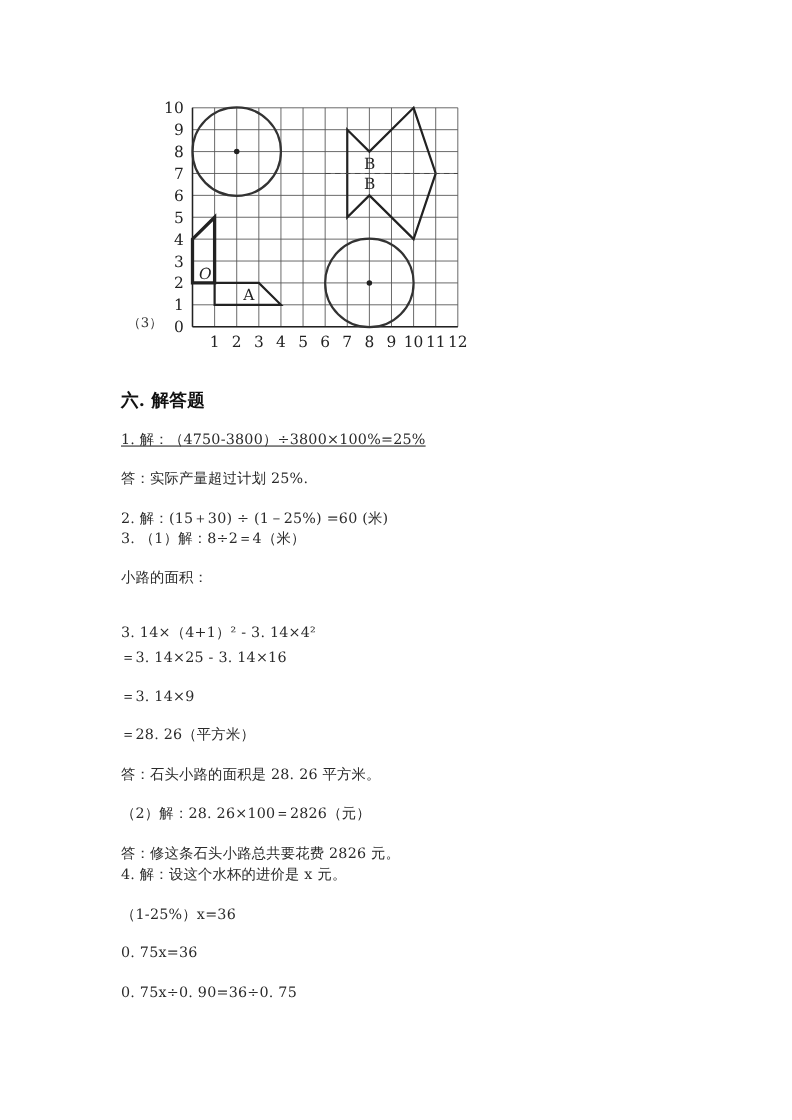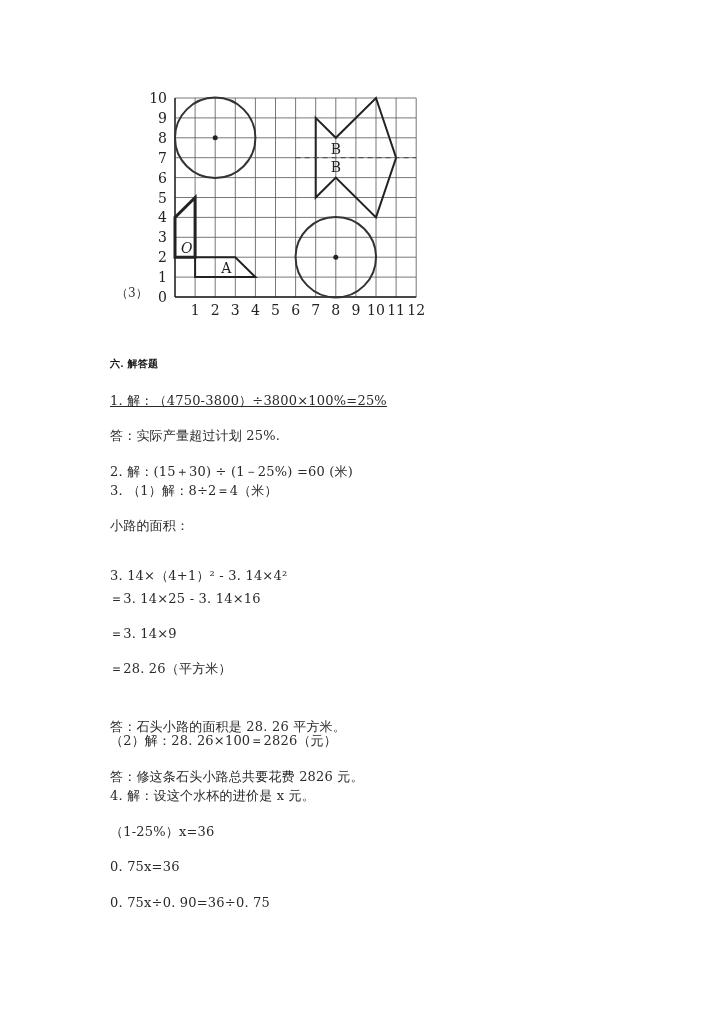--- a/index.html
+++ b/index.html
@@ -2,21 +2,21 @@
 <html><head>
 <meta charset="utf-8">
 <style>
   html, body { margin: 0; padding: 0; background: #ffffff; }
   body { width: 720px; height: 1018px; position: relative; overflow: hidden;
          font-family: "DejaVu Serif", "Liberation Serif", serif; color: #222; }
   .figure { position: absolute; left: 100px; top: 85px; width: 340px; height: 240px; }
   .figure svg { display: block; }
   .line { position: absolute; left: 110px; font-size: 13px; line-height: 16px;
           white-space: nowrap; color: #2a2a2a; letter-spacing: 0.2px; }
-  .heading { font-weight: bold; font-size: 10px; color: #111; }
+  .heading { font-weight: bold; font-size: 16px; color: #111; }
 </style>
 </head>
 <body>
 
 <div class="figure">
   <svg width="340" height="240" viewBox="0 0 340 240">
 
     <g id="gridlines" stroke="#555" stroke-width="0.8">
         <line x1="75" y1="212" x2="75" y2="13"></line>
         <line x1="95.1" y1="212" x2="95.1" y2="13"></line>
@@ -91,19 +91,19 @@
 <div class="line heading" style="top:356px;">六. 解答题</div>
 <div class="line" style="top:393px;text-decoration:underline;">1. 解：（4750-3800）÷3800×100%=25%</div>
 <div class="line" style="top:428px;">答：实际产量超过计划 25%.</div>
 <div class="line" style="top:464px;">2. 解：(15＋30) ÷ (1－25%) =60 (米)</div>
 <div class="line" style="top:483px;">3. （1）解：8÷2＝4（米）</div>
 <div class="line" style="top:518px;">小路的面积：</div>
 <div class="line" style="top:555px;margin-top:13px;">3. 14×（4+1）² - 3. 14×4²</div>
 <div class="line" style="top:591px;">＝3. 14×25 - 3. 14×16</div>
 <div class="line" style="top:626px;">＝3. 14×9</div>
 <div class="line" style="top:661px;">＝28. 26（平方米）</div>
-<div class="line" style="top:719px;">答：石头小路的面积是 28. 26 平方米。</div>
+<div class="line" style="top:697px;">答：石头小路的面积是 28. 26 平方米。</div>
 <div class="line" style="top:733px;">（2）解：28. 26×100＝2826（元）</div>
 <div class="line" style="top:769px;">答：修这条石头小路总共要花费 2826 元。</div>
 <div class="line" style="top:788px;">4. 解：设这个水杯的进价是 x 元。</div>
 <div class="line" style="top:824px;">（1-25%）x=36</div>
 <div class="line" style="top:859px;">0. 75x=36</div>
 <div class="line" style="top:895px;">0. 75x÷0. 90=36÷0. 75</div>
 
 </body></html>

